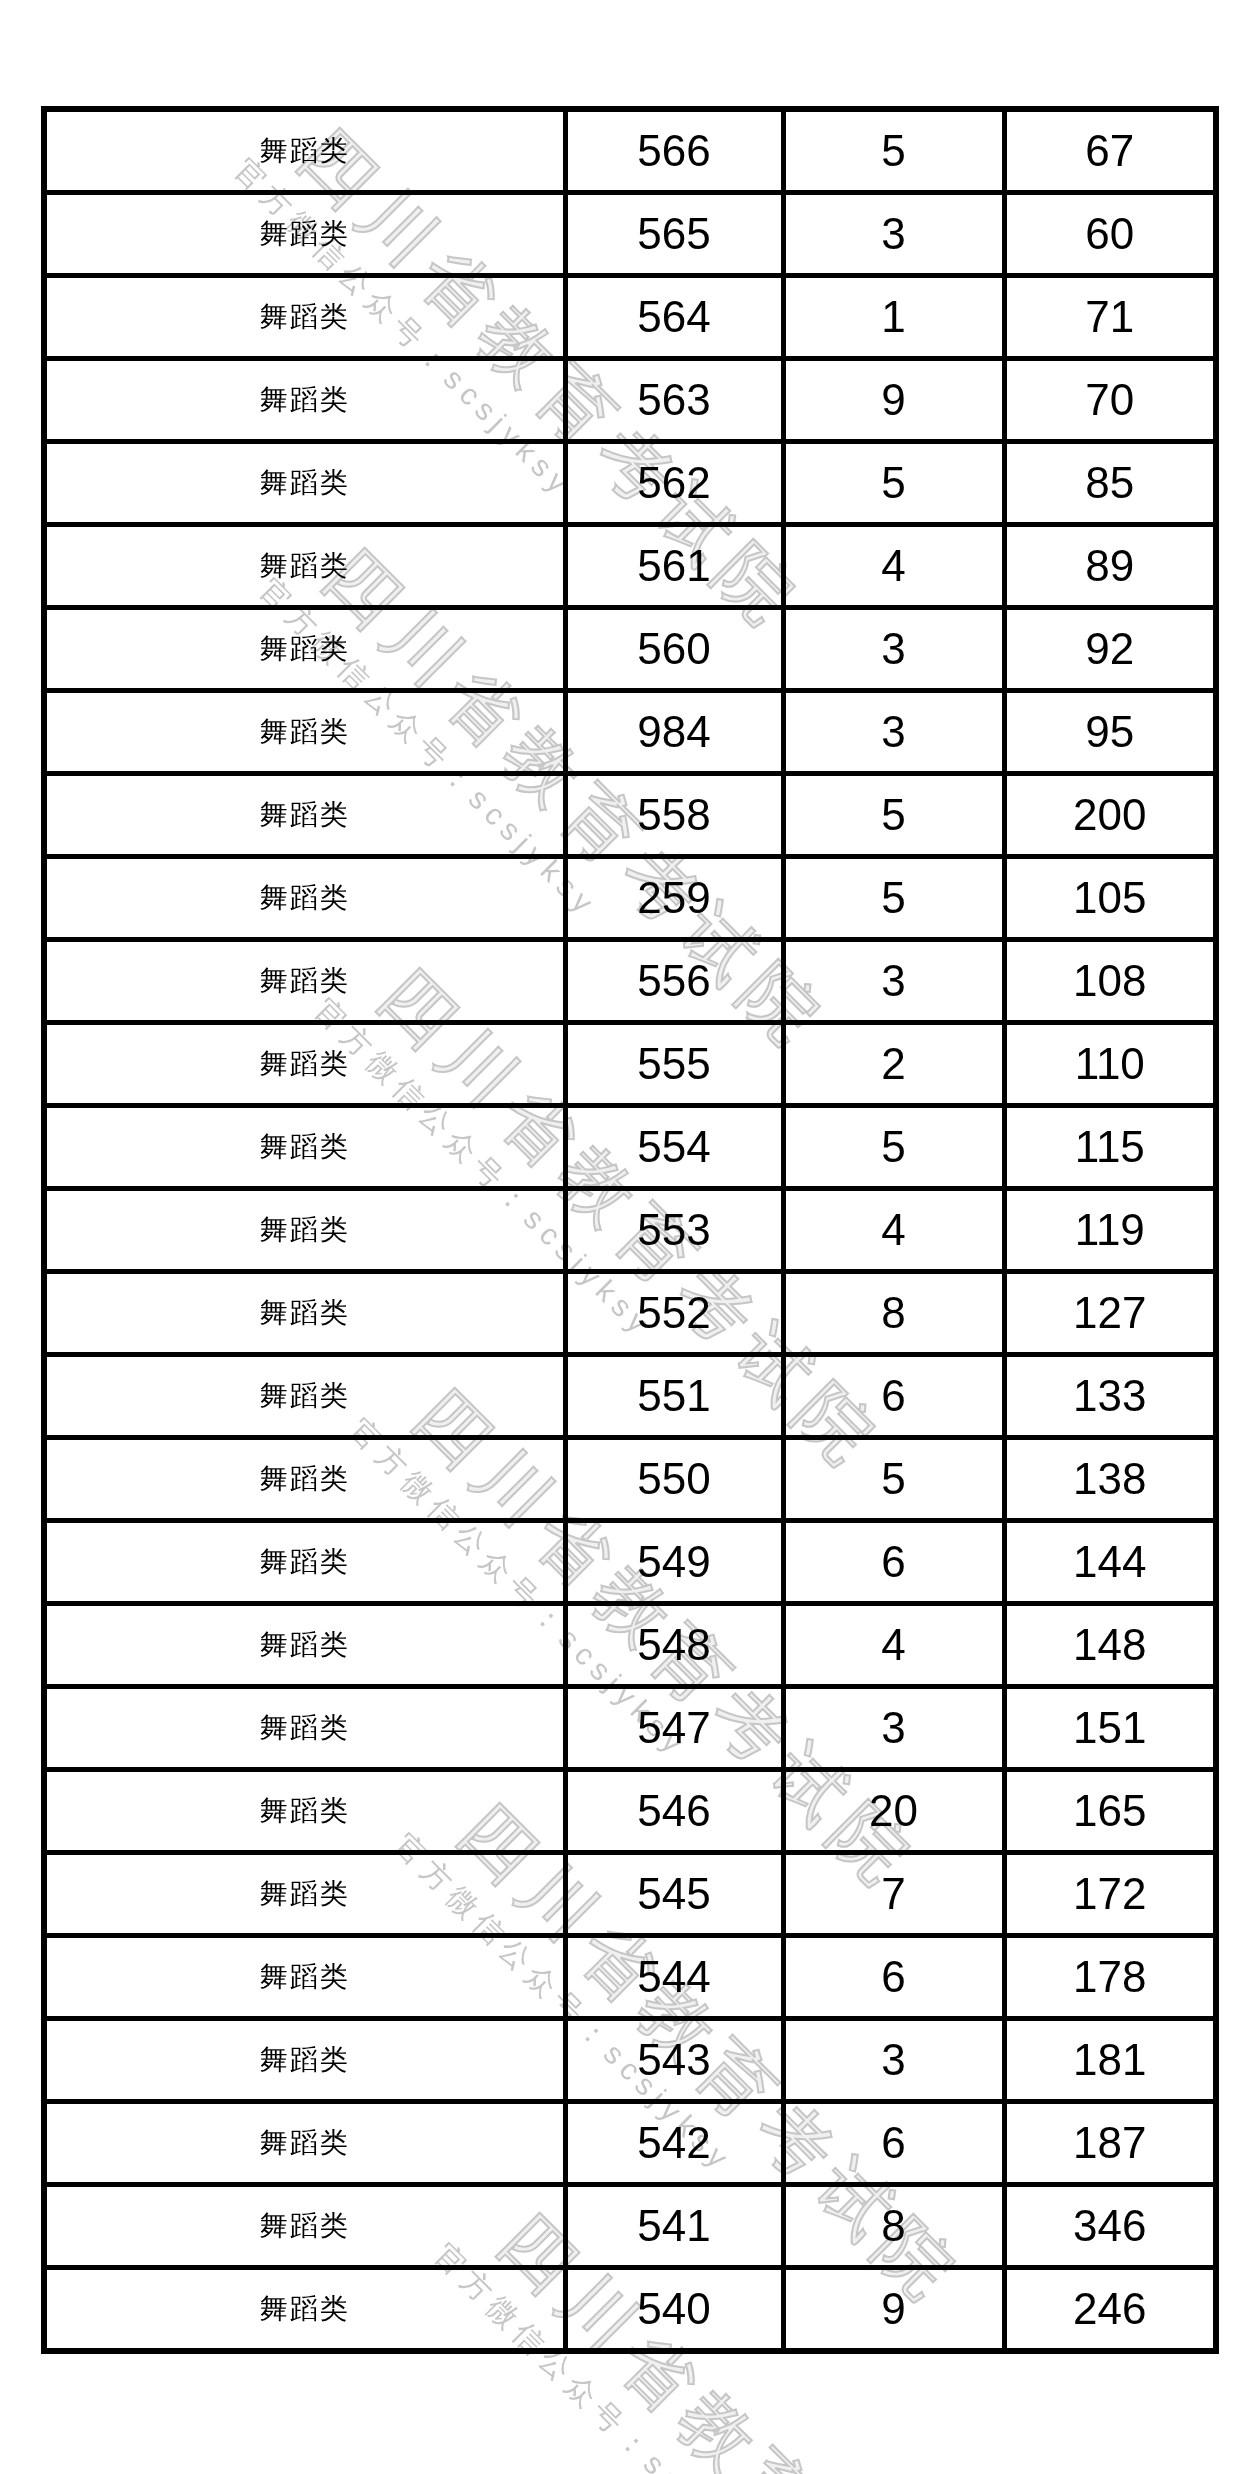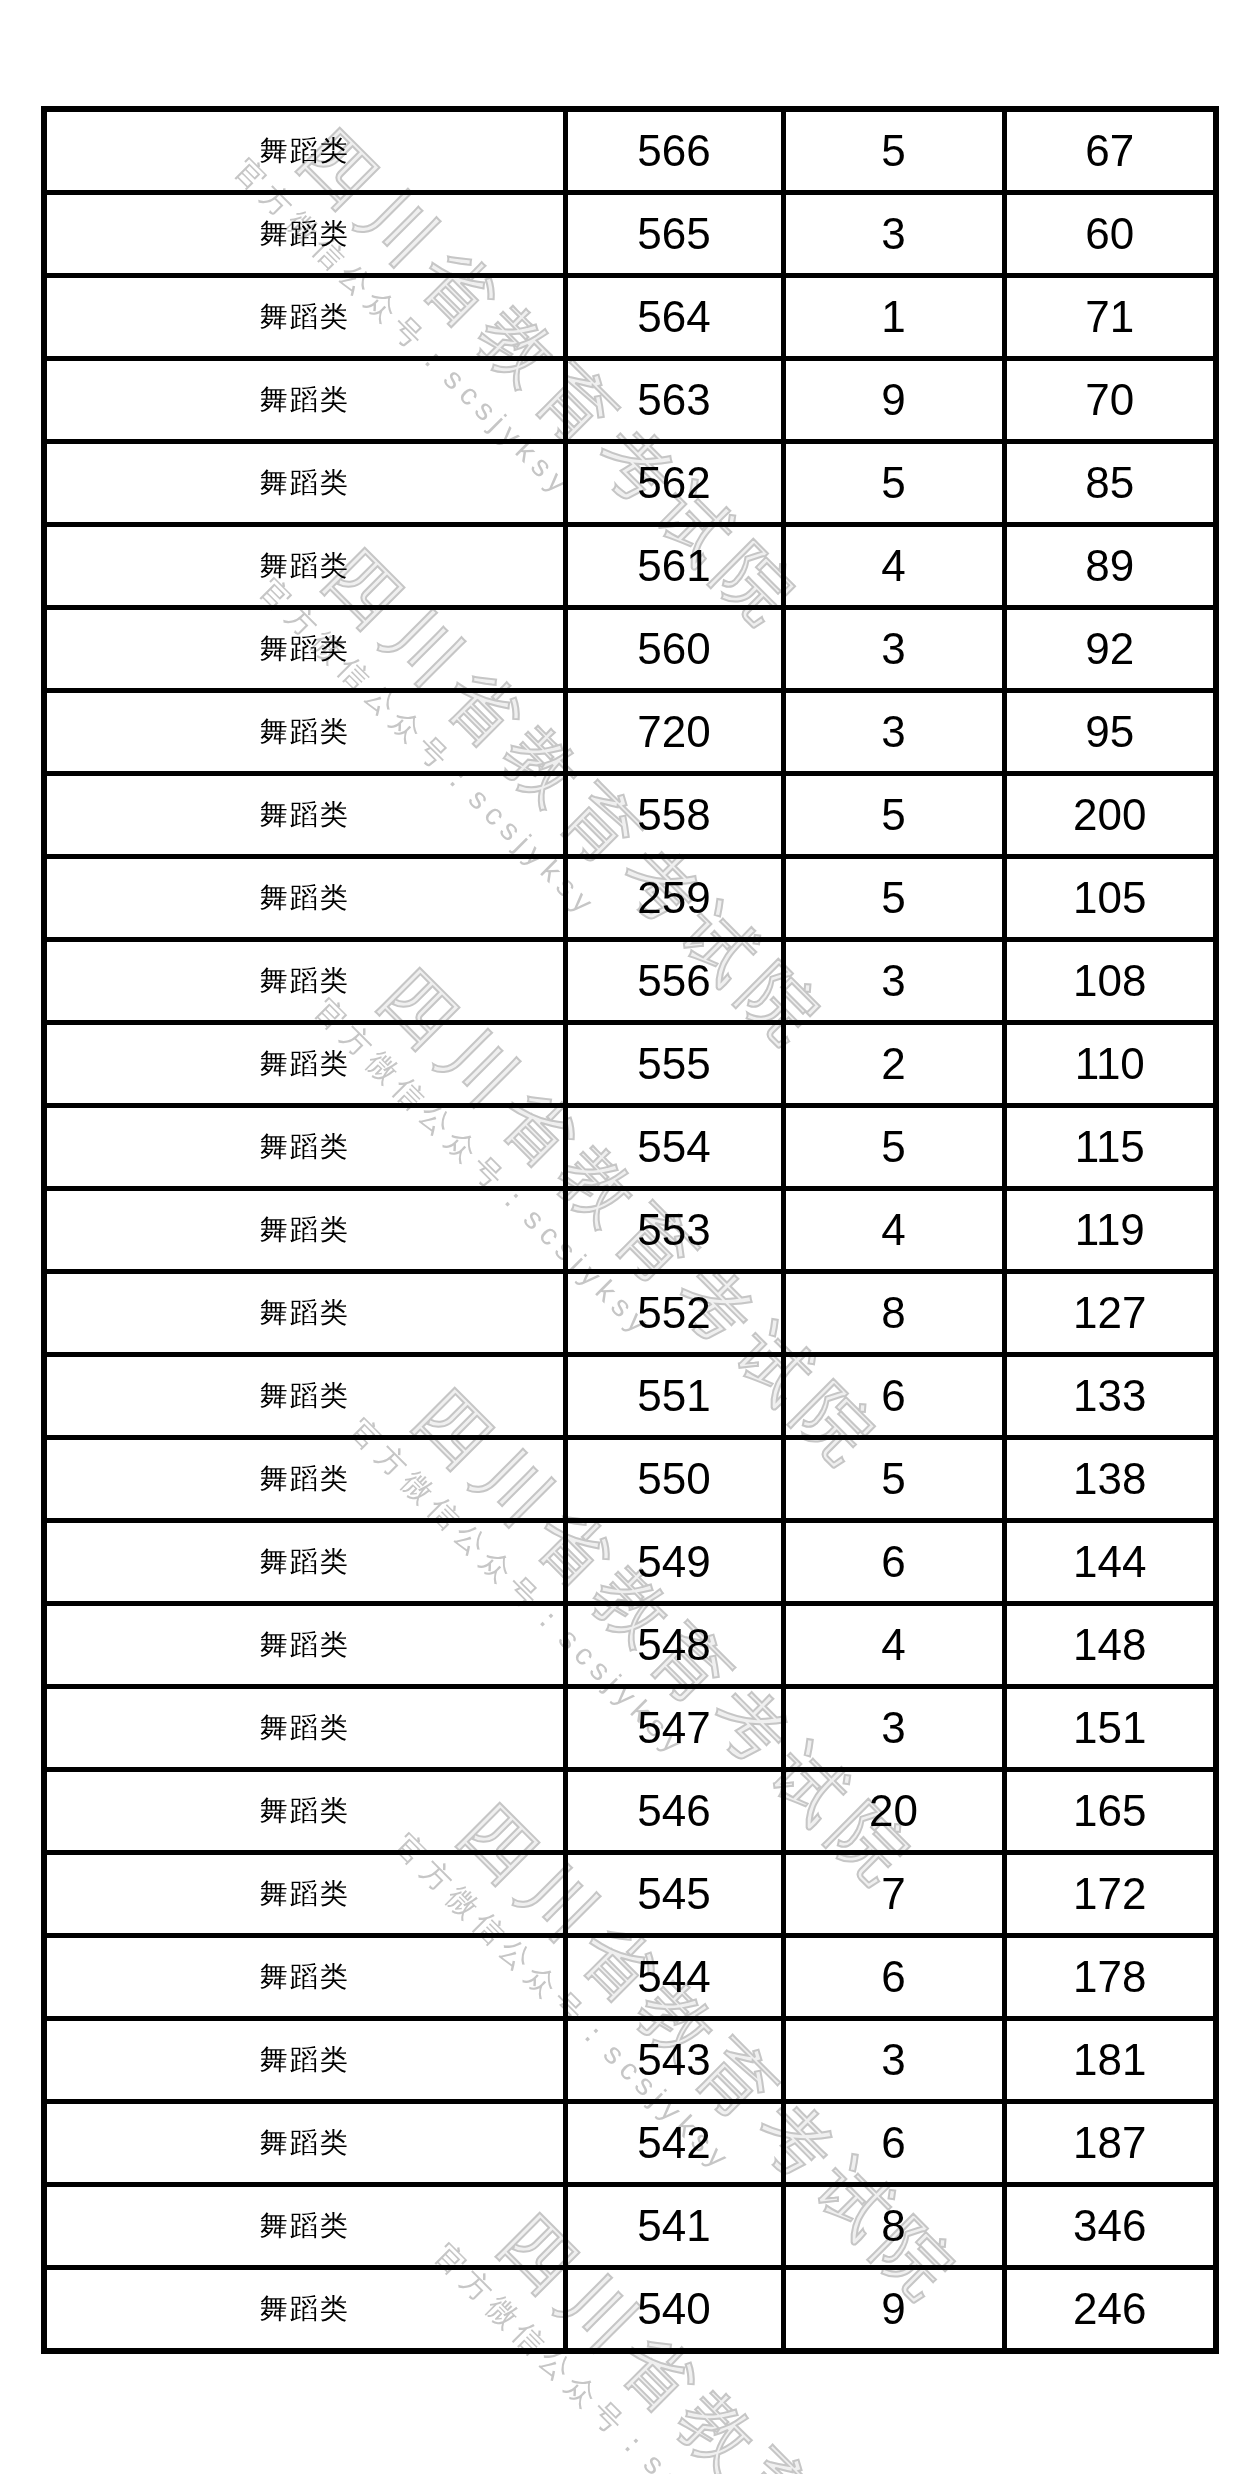--- a/index.html
+++ b/index.html
@@ -151,21 +151,21 @@
           <td class="num">89</td>
         </tr>
         <tr>
           <td class="cat">舞蹈类</td>
           <td class="num">560</td>
           <td class="num">3</td>
           <td class="num">92</td>
         </tr>
         <tr>
           <td class="cat">舞蹈类</td>
-          <td class="num">720</td>
+          <td class="num">984</td>
           <td class="num">3</td>
           <td class="num">95</td>
         </tr>
         <tr>
           <td class="cat">舞蹈类</td>
           <td class="num">558</td>
           <td class="num">5</td>
           <td class="num">200</td>
         </tr>
         <tr>

